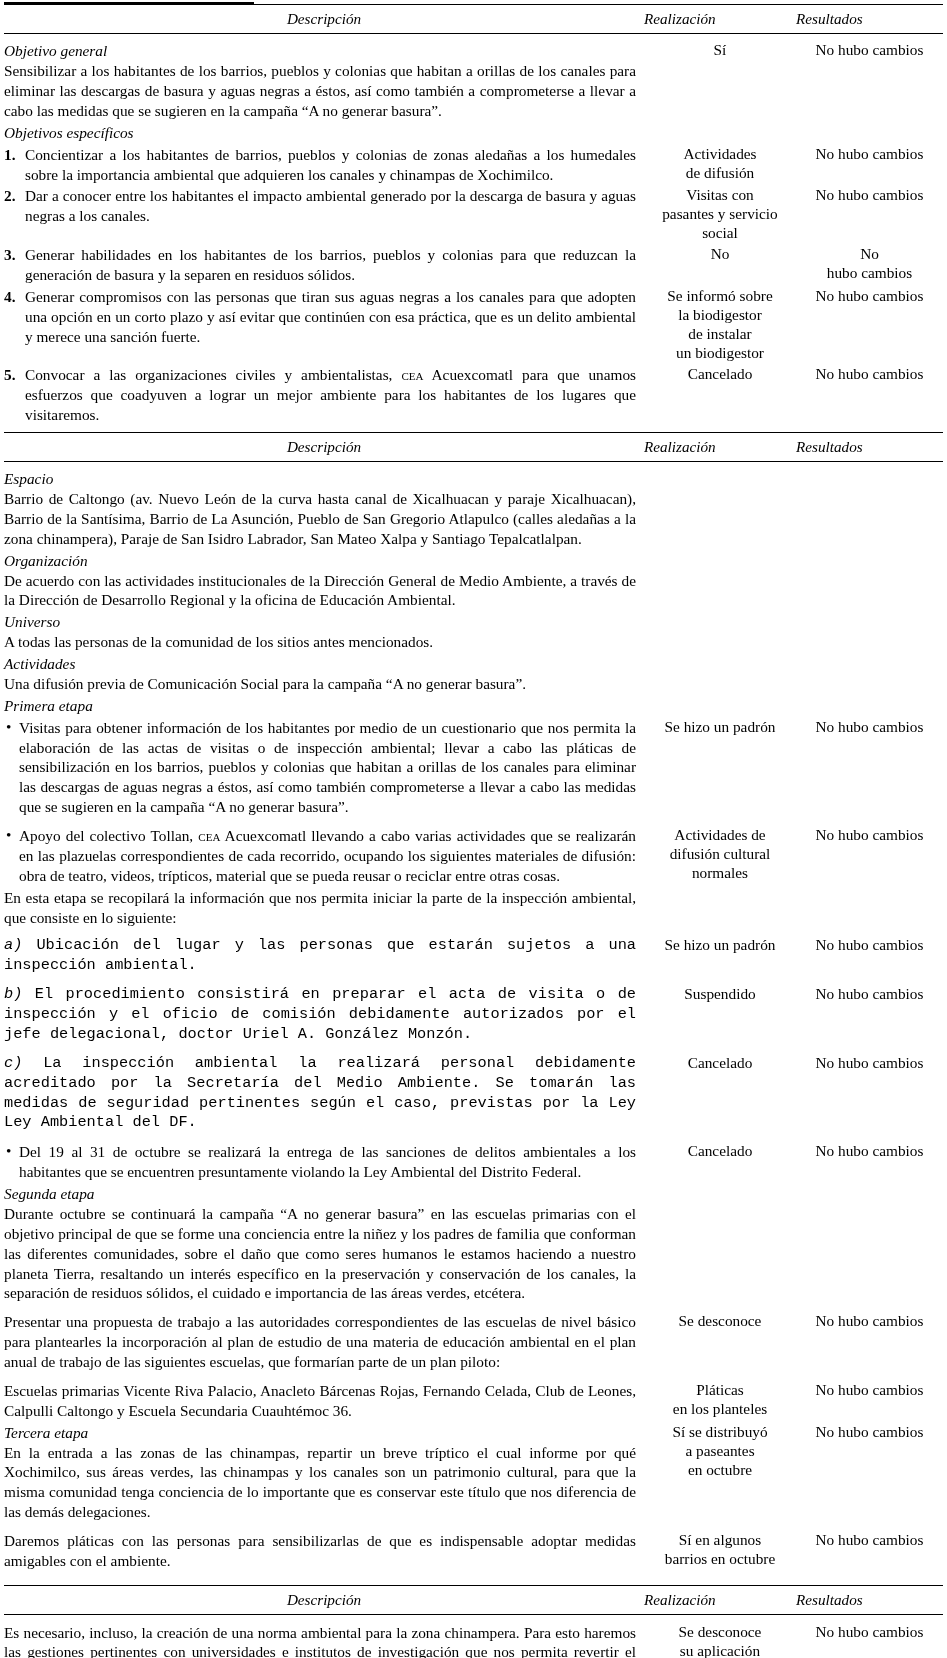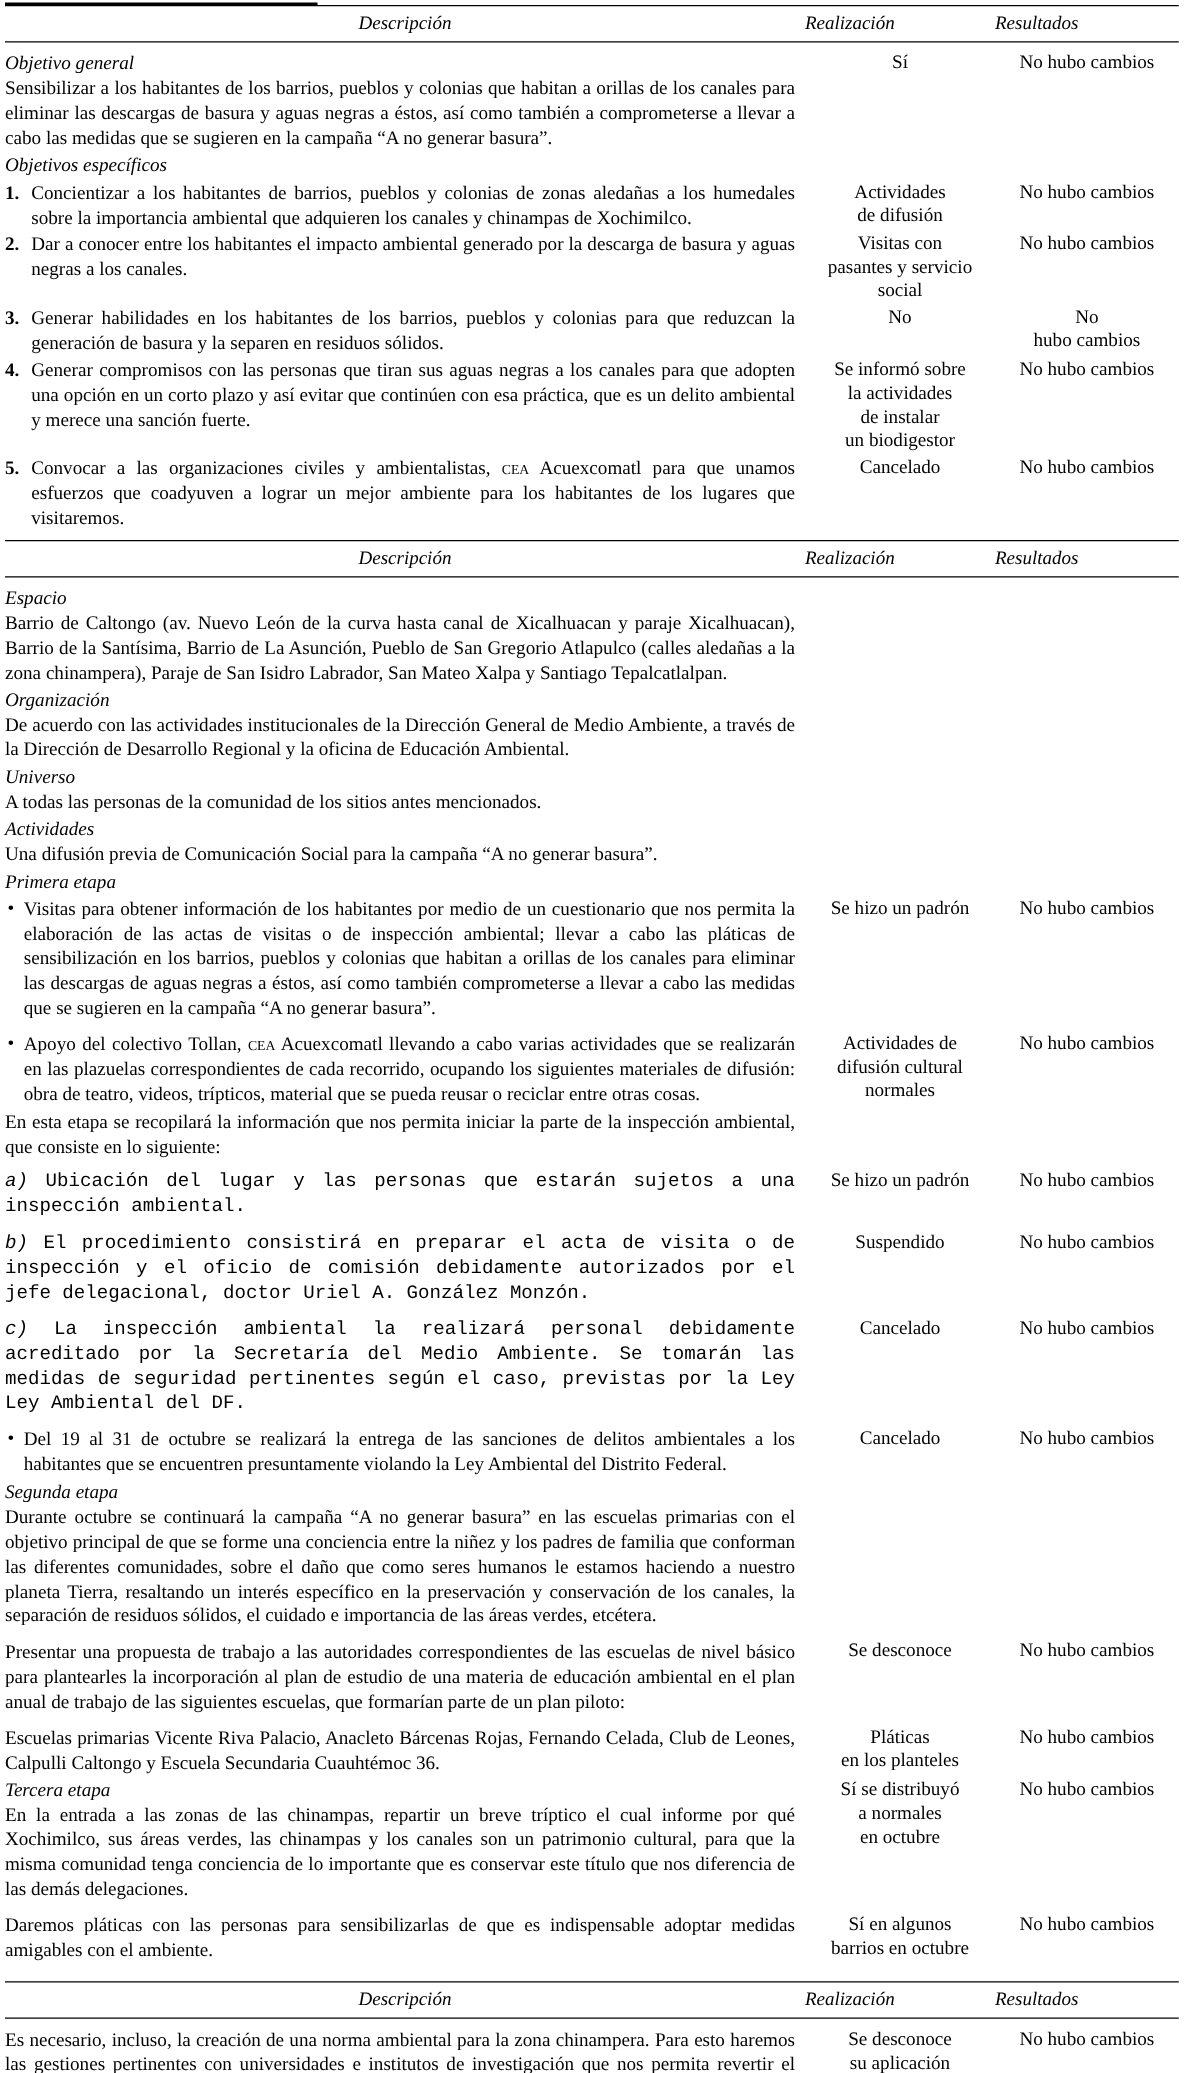--- a/index.html
+++ b/index.html
@@ -181,21 +181,21 @@
 
       <tr>
         <td class="desc">
           <span class="numitem">
             <span class="num">4.</span>
             <span>Generar compromisos con las personas que tiran sus aguas negras a los canales para que adopten una opción en un corto plazo y así evitar que continúen con esa práctica, que es un  delito ambiental y merece una sanción fuerte.</span>
           </span>
         </td>
         <td class="mid">
           <span class="blockline">Se informó sobre</span>
-            <span class="blockline">la actividades</span>
+            <span class="blockline">la biodigestor</span>
             <span class="blockline">de instalar</span>
             <span class="blockline">un biodigestor</span>
         </td>
         <td class="right">No hubo cambios</td>
       </tr>
 
       <tr>
         <td class="desc">
           <span class="numitem">
             <span class="num">5.</span>
@@ -395,21 +395,21 @@
         <td class="right">No hubo cambios</td>
       </tr>
 
       <tr>
         <td class="desc">
           <span class="section-label">Tercera etapa</span>
           <span class="para">En la entrada a las zonas de las chinampas, repartir un breve tríptico el cual informe por qué Xochimilco, sus áreas verdes, las chinampas y los canales son un patrimonio cultural, para que la misma comunidad tenga conciencia de lo importante que es conservar este título que nos diferencia de las demás delegaciones.</span>
         </td>
         <td class="mid">
           <span class="blockline">Sí se distribuyó</span>
-            <span class="blockline">a normales</span>
+            <span class="blockline">a paseantes</span>
             <span class="blockline">en octubre</span>
         </td>
         <td class="right">No hubo cambios</td>
       </tr>
 
       <tr class="spacer-row">
           <td colspan="3"></td>
         </tr>
 
       <tr>

